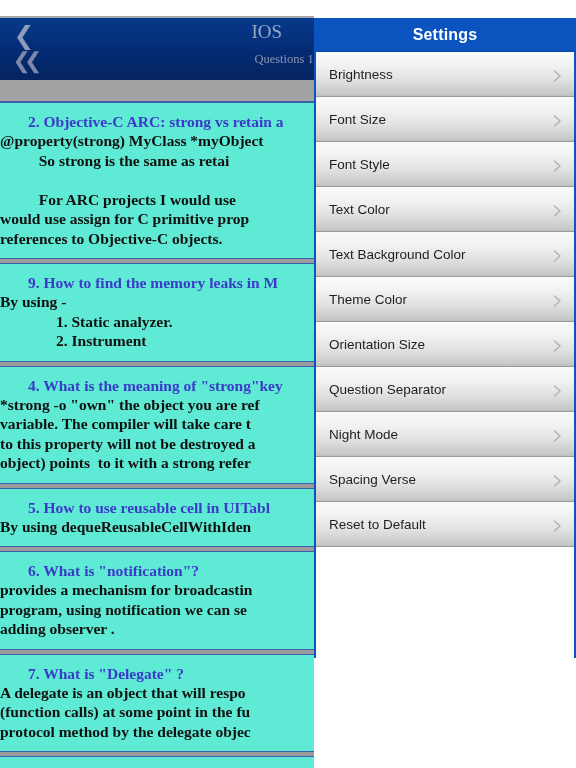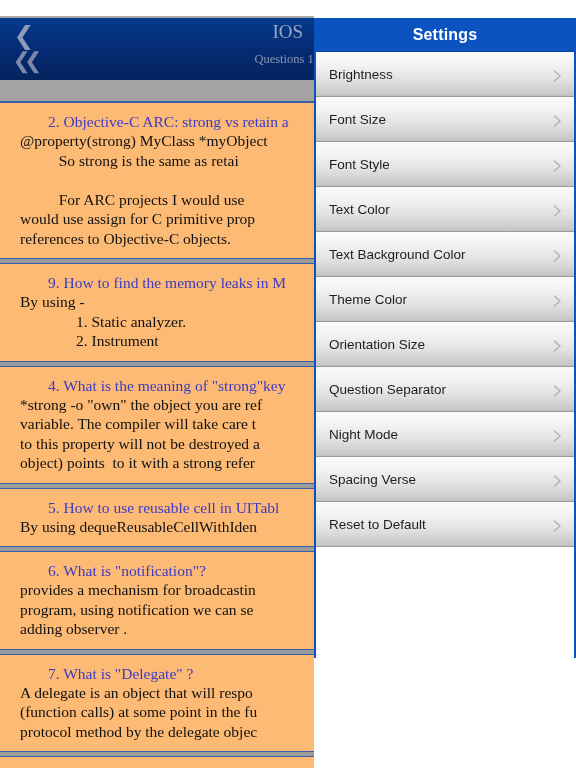--- a/index.html
+++ b/index.html
@@ -62,42 +62,43 @@
     position:absolute; left:10px; top:5px; width:28px; height:26px;
     color:#8f9bb8; font-size:25px; line-height:26px; text-align:center;
     font-family:"Liberation Serif", serif; font-weight:300;
   }
   .nav-dblback{
     position:absolute; left:8px; top:30px; width:32px; height:26px;
     color:#7b88a8; font-size:22px; line-height:26px; text-align:center;
     letter-spacing:-7px; font-family:"Liberation Serif", serif;
   }
   .nav-title{
-    position:absolute; right:11px; top:3px;
+    position:absolute; right:32px; top:3px;
     font-family:"Liberation Serif", serif;
     font-size:19px; color:#9aa6c0;
   }
   .nav-sub{
     position:absolute; right:-22px; top:34px;
     font-family:"Liberation Serif", serif;
     font-size:12.5px; color:#8a97b5; white-space:nowrap;
   }
   .toolstrip{
     width:100%; height:22px; background:#a3a3a3;
     border-bottom:1.5px solid #3b5fa8;
   }
   .qlist{ width:100%; }
   .qcard{
-    background:#fdba74;
+    background:#5eead4;
     border:1px solid #3b5fa8;
     border-left:none; border-right:none;
     margin-bottom:4px;
-    padding:9px 8px 10px 20px;
+    padding:9px 8px 10px 0;
     font-family:"Liberation Serif", serif;
     color:#111;
+    font-weight:bold;
   }
   .qcard .qtitle{
     color:#3b3bc8; font-size:15.5px; line-height:19px;
     margin-left:28px; white-space:nowrap;
   }
   .qcard .qbody{
     font-size:15.5px; line-height:19.5px; color:#111;
     white-space:pre-wrap;
   }
   .qlist-ol{ margin:0 0 0 56px; list-style:none; font-size:15.5px; line-height:19.5px; }

